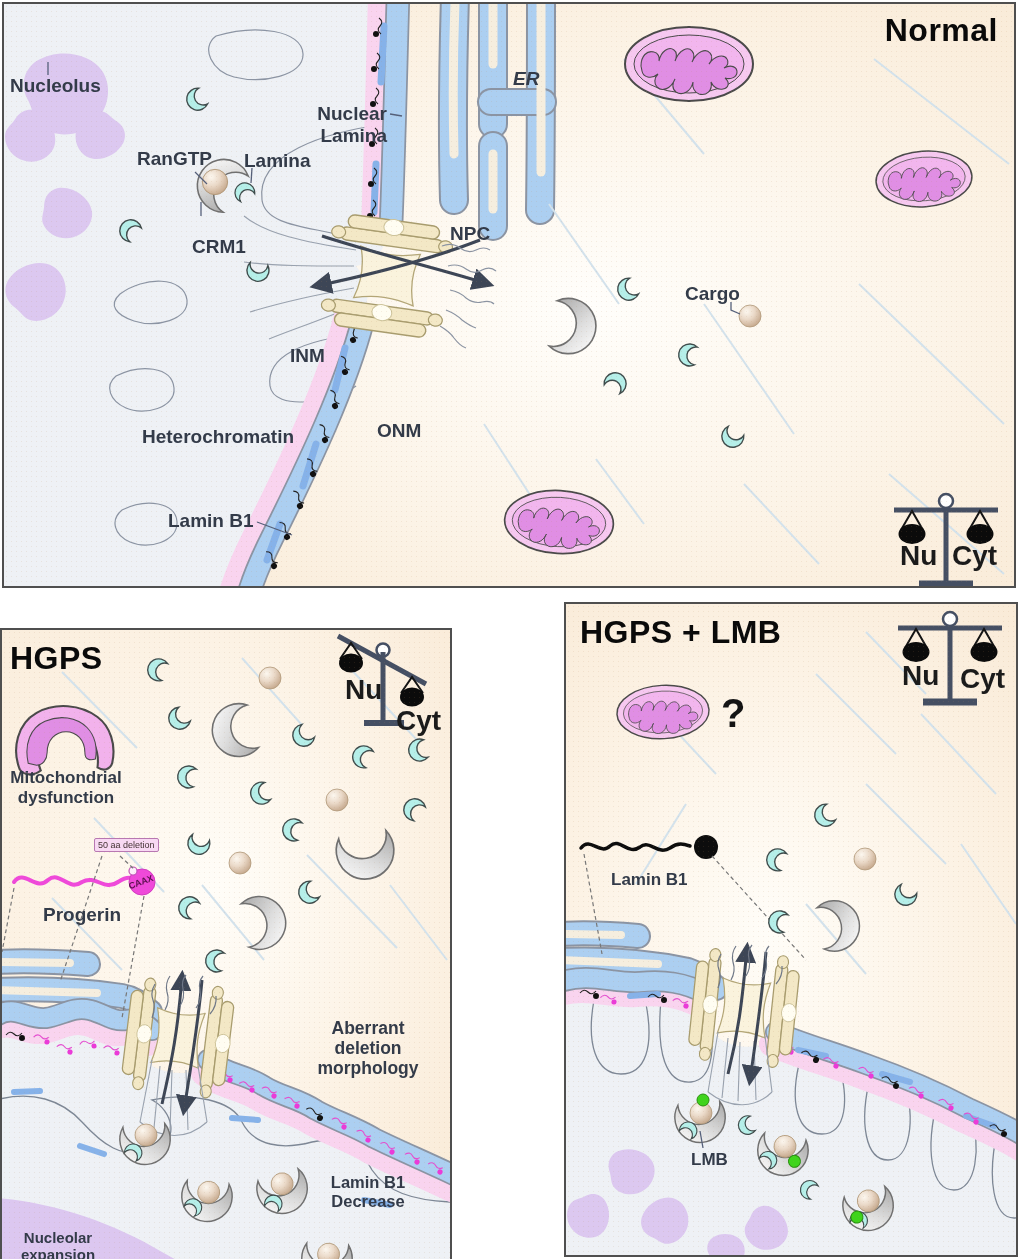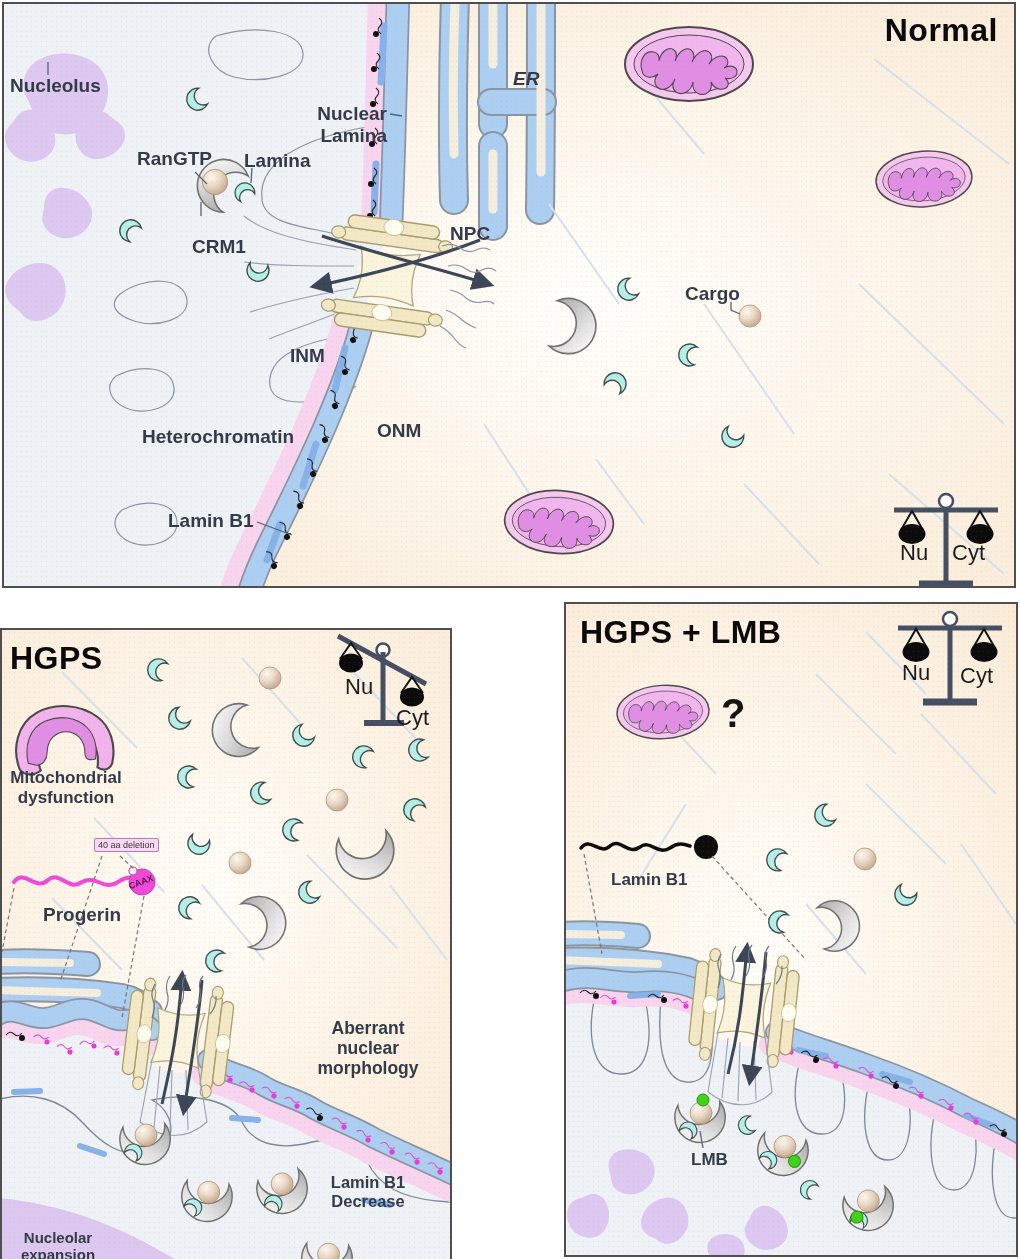--- a/index.html
+++ b/index.html
@@ -11,21 +11,21 @@
       background-image:radial-gradient(rgba(190,140,90,.14) .8px, transparent 1px);
       background-size:5px 5px;}
   #p-normal{left:2px;top:2px;width:1014px;height:586px;
       background:radial-gradient(ellipse 75% 85% at 58% 52%, #fffefb 0%, #fcf4e8 45%, #faeddb 75%, #f8e9d4 100%);}
   #p-hgps{left:0;top:602px;width:452px;height:655px;
       background:radial-gradient(ellipse 80% 70% at 48% 40%, #fffdf8 0%, #fcf2e4 55%, #f9ead6 100%);margin-top:26px;}
   #p-lmb{left:564px;top:602px;width:454px;height:655px;
       background:radial-gradient(ellipse 80% 75% at 45% 50%, #fffdf8 0%, #fcf2e4 55%, #f9ead6 100%);}
   .lbl{position:absolute;z-index:3;font-weight:700;font-size:19px;line-height:1.15;color:#333b49;}
   .ttl{font-size:32px;color:#0a0a0a;letter-spacing:.5px;}
-  .bal{font-weight:400;font-size:22px;color:#1b1b1b;}
+  .bal{font-weight:700;font-size:28px;color:#1b1b1b;}
   .ctr{text-align:center;}
   .rgt{text-align:right;}
   .small-box{position:absolute;z-index:3;font-weight:400;font-size:9px;color:#433;
       background:#f8d9f3;border:1px solid #b878b2;border-radius:2px;padding:1px 3px;}
   .caax{font-size:9px;font-weight:700;color:#5c1050;transform:rotate(-20deg);}
   .qmark{font-size:40px;font-weight:700;color:#141414;}
 </style>
 </head>
 <body>
 
@@ -419,24 +419,24 @@
       <ellipse cx="349" cy="33" rx="12" ry="9.5" fill="#0b0b0b"></ellipse>
       <path d="M399,63 L410,47 L421,63" fill="none" stroke="#141414" stroke-width="2"></path>
       <ellipse cx="410" cy="67" rx="12" ry="9.5" fill="#0b0b0b"></ellipse>
     </g>
   </svg>
 
   <div class="lbl ttl" style="left:8px;top:10px;">HGPS</div>
   <div class="lbl bal" style="left:343px;top:44px;">Nu</div>
   <div class="lbl bal" style="left:394px;top:75px;">Cyt</div>
   <div class="lbl ctr" style="left:6px;top:138px;width:116px;font-size:17px;">Mitochondrial dysfunction</div>
-  <div class="small-box" style="left:92px;top:208px;">40 aa deletion</div>
+  <div class="small-box" style="left:92px;top:208px;">50 aa deletion</div>
   <div class="lbl caax ctr" style="left:122px;top:247px;width:34px;">CAAX</div>
   <div class="lbl" style="left:41px;top:274px;">Progerin</div>
-  <div class="lbl ctr" style="left:296px;top:388px;width:140px;font-size:17.5px;">Aberrant nuclear morphology</div>
+  <div class="lbl ctr" style="left:296px;top:388px;width:140px;font-size:17.5px;">Aberrant deletion morphology</div>
   <div class="lbl ctr" style="left:324px;top:543px;width:84px;font-size:16.5px;">Lamin B1 Decrease</div>
   <div class="lbl ctr" style="left:12px;top:599px;width:88px;font-size:15px;">Nucleolar expansion</div>
 </section>
 
 <section class="panel" id="p-lmb">
   <svg width="450" height="651" viewBox="0 0 450 651">
 
     <path d="M-6,378 C24,368 48,380 74,378 C98,376 118,378 140,390 L150,432 C168,446 190,446 208,434 L214,424 C240,436 268,444 300,458 C334,470 368,486 402,504 C424,514 442,522 456,530 L456,657 L-6,657 Z" fill="#eef1f5"></path>
 
     <g stroke="#d3e2ec" stroke-width="2">

